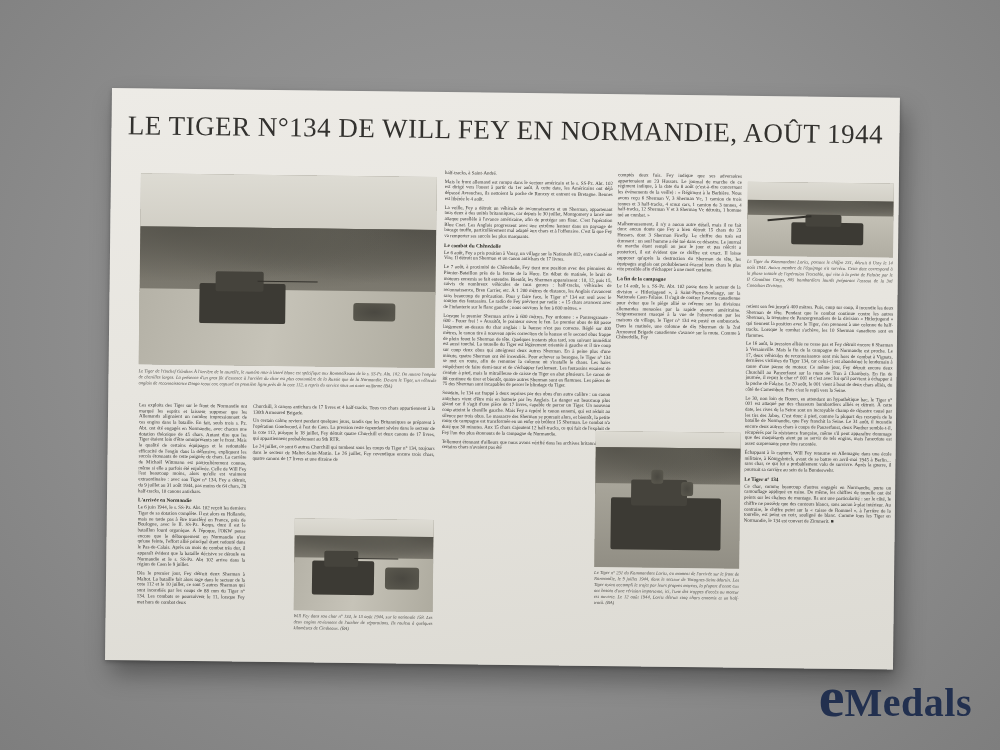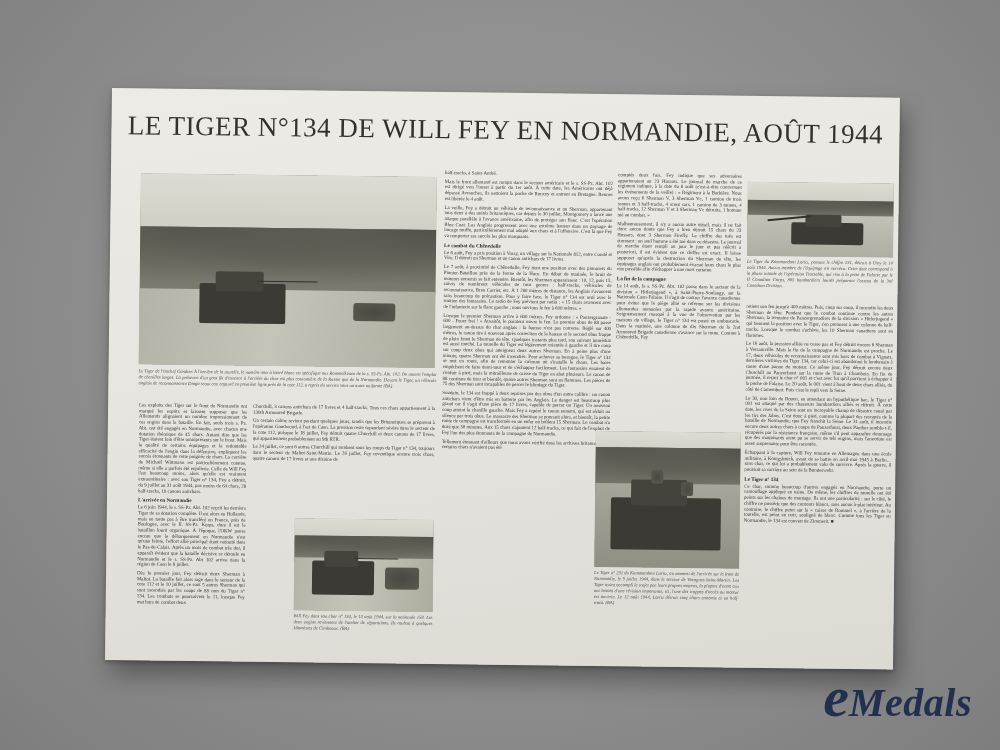--- a/index.html
+++ b/index.html
@@ -34,21 +34,21 @@
     radial-gradient(ellipse at 55% 10%, #615f56 0%, transparent 65%),
     radial-gradient(ellipse at 90% 0%, #504e47 0%, transparent 60%),
     linear-gradient(#6e6b62,#7d7a70);}
   .ph-ground{position:absolute;left:0;right:0;bottom:0;background:linear-gradient(100deg,#b5b2a7 0%,#c6c3b8 45%,#aeab9f 100%);}
   .ph-vehicle{position:absolute;background:#3c3a34;border-radius:2px;}
   .ph-turret{position:absolute;background:#45433c;border-radius:2px;}
   .ph-gun{position:absolute;background:#33312c;height:1.5px;}
   .ph-dark{position:absolute;background:radial-gradient(#4a4841,#5b594f);border-radius:3px;}
   .logo{
     position:absolute;right:28px;bottom:24px;
-    color:#22304f;font-style:italic;font-family:"Liberation Serif",serif;
+    color:#22304f;font-family:"Liberation Serif",serif;
     white-space:nowrap;
   }
   .logo .logo-e{font-size:58px;font-weight:bold;line-height:1;}
   .logo .logo-rest{font-size:40px;font-weight:bold;letter-spacing:.5px;}
 </style>
 </head>
 <body>
 
 <div class="paper">
 

